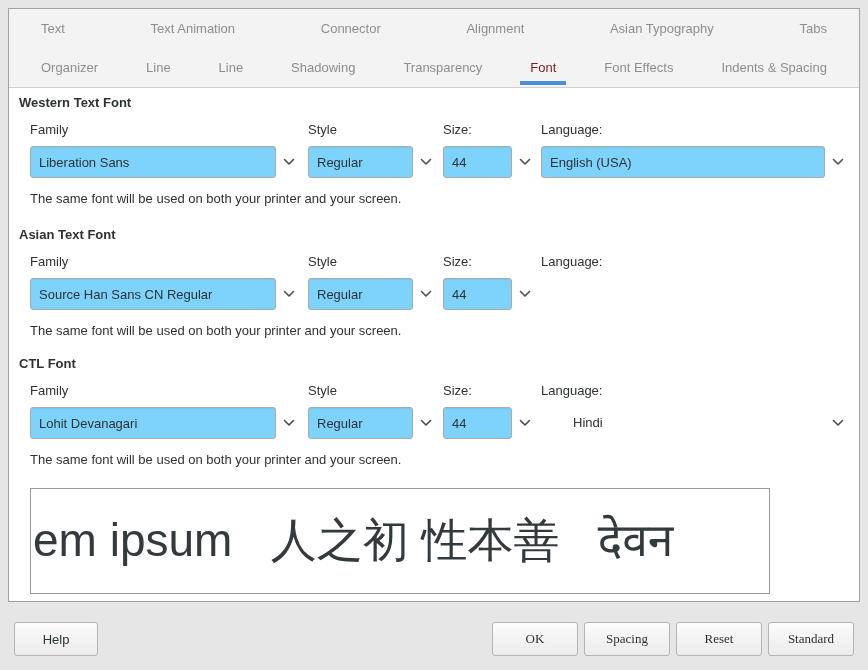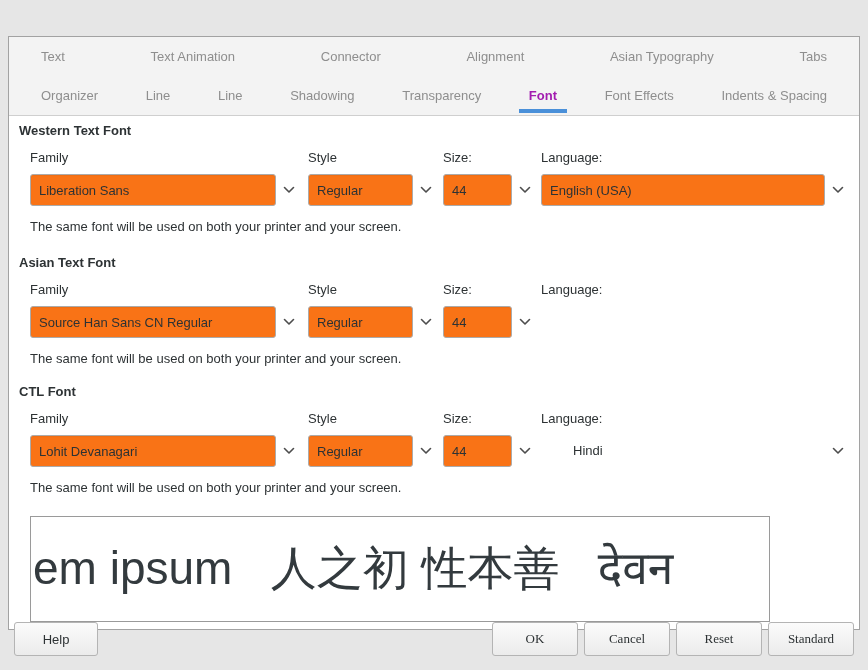--- a/index.html
+++ b/index.html
@@ -12,41 +12,40 @@
     overflow: hidden;
   }
   .dialog { width: 868px; height: 670px; position: relative; }
 
   
   .notebook {
     position: absolute; left: 8px; top: 8px;
     width: 852px; height: 594px;
     border: 1px solid #a2a2a2;
     background: #ffffff;
-    margin-top: 28px;
   }
   .tabbar {
     height: 79px;
     background: #f3f3f3;
     border-bottom: 1px solid #cfcfcf;
     display: flex; flex-direction: column;
   }
   .tabrow {
     flex: 1; display: flex;
     justify-content: space-between;
     align-items: stretch;
     padding: 0 22px;
   }
   .tab {
     font-size: 13px; color: #8e8e8e;
     padding: 0 10px;
     display: flex; align-items: center;
     position: relative; cursor: default; white-space: nowrap;
   }
-  .tab.active { color: #a21caf; font-weight: 700; }
+  .tab.active { color: #7f1d1d; font-weight: 400; }
   .tab.active::after {
     content: ""; position: absolute; left: 0; right: 0; bottom: 2px;
     height: 4px; background: var(--accent, #4a90d9);
   }
 
   
   .content { height: 513px; background: #fff; overflow: hidden; }
   .sec-title {
     font-size: 13px; font-weight: 700;
     height: 15px; line-height: 15px;
@@ -64,21 +63,21 @@
   .col-fam   { width: 278px; justify-content: space-between; }
   .col-style { width: 135px; }
   .col-size  { width: 98px; }
   .col-lang  { flex: 1; }
   .lbl { font-size: 13px; height: 15px; line-height: 15px; margin-bottom: 9px; }
   .combo { display: flex; align-items: center; margin-top: 0; }
   .entry {
     height: 32px;
     border: 1px solid #ababab;
     border-radius: 3px;
-    background: #f97316;
+    background: #7dd3fc;
     padding: 0 8px;
     font-size: 13px;
     font-family: "Liberation Sans", "DejaVu Sans", sans-serif;
     color: #2d3234;
     box-shadow: inset 0 1px 1px rgba(0,0,0,0.05);
     outline: none;
   }
   .w-fam   { width: 246px; }
   .w-style { width: 105px; }
   .w-size  { width: 69px; }
@@ -307,19 +306,19 @@
         <div class="preview-text">em ipsum   人之初 性本善   देवन</div>
       </div>
 
     </div>
   </div>
 
   <div class="actions">
     <button class="btn btn-help">Help</button>
     <div class="btn-group">
       <button class="btn">OK</button>
-      <button class="btn">Cancel</button>
+      <button class="btn">Spacing</button>
       <button class="btn">Reset</button>
       <button class="btn">Standard</button>
     </div>
   </div>
 
 </div>
 
 </body></html>

